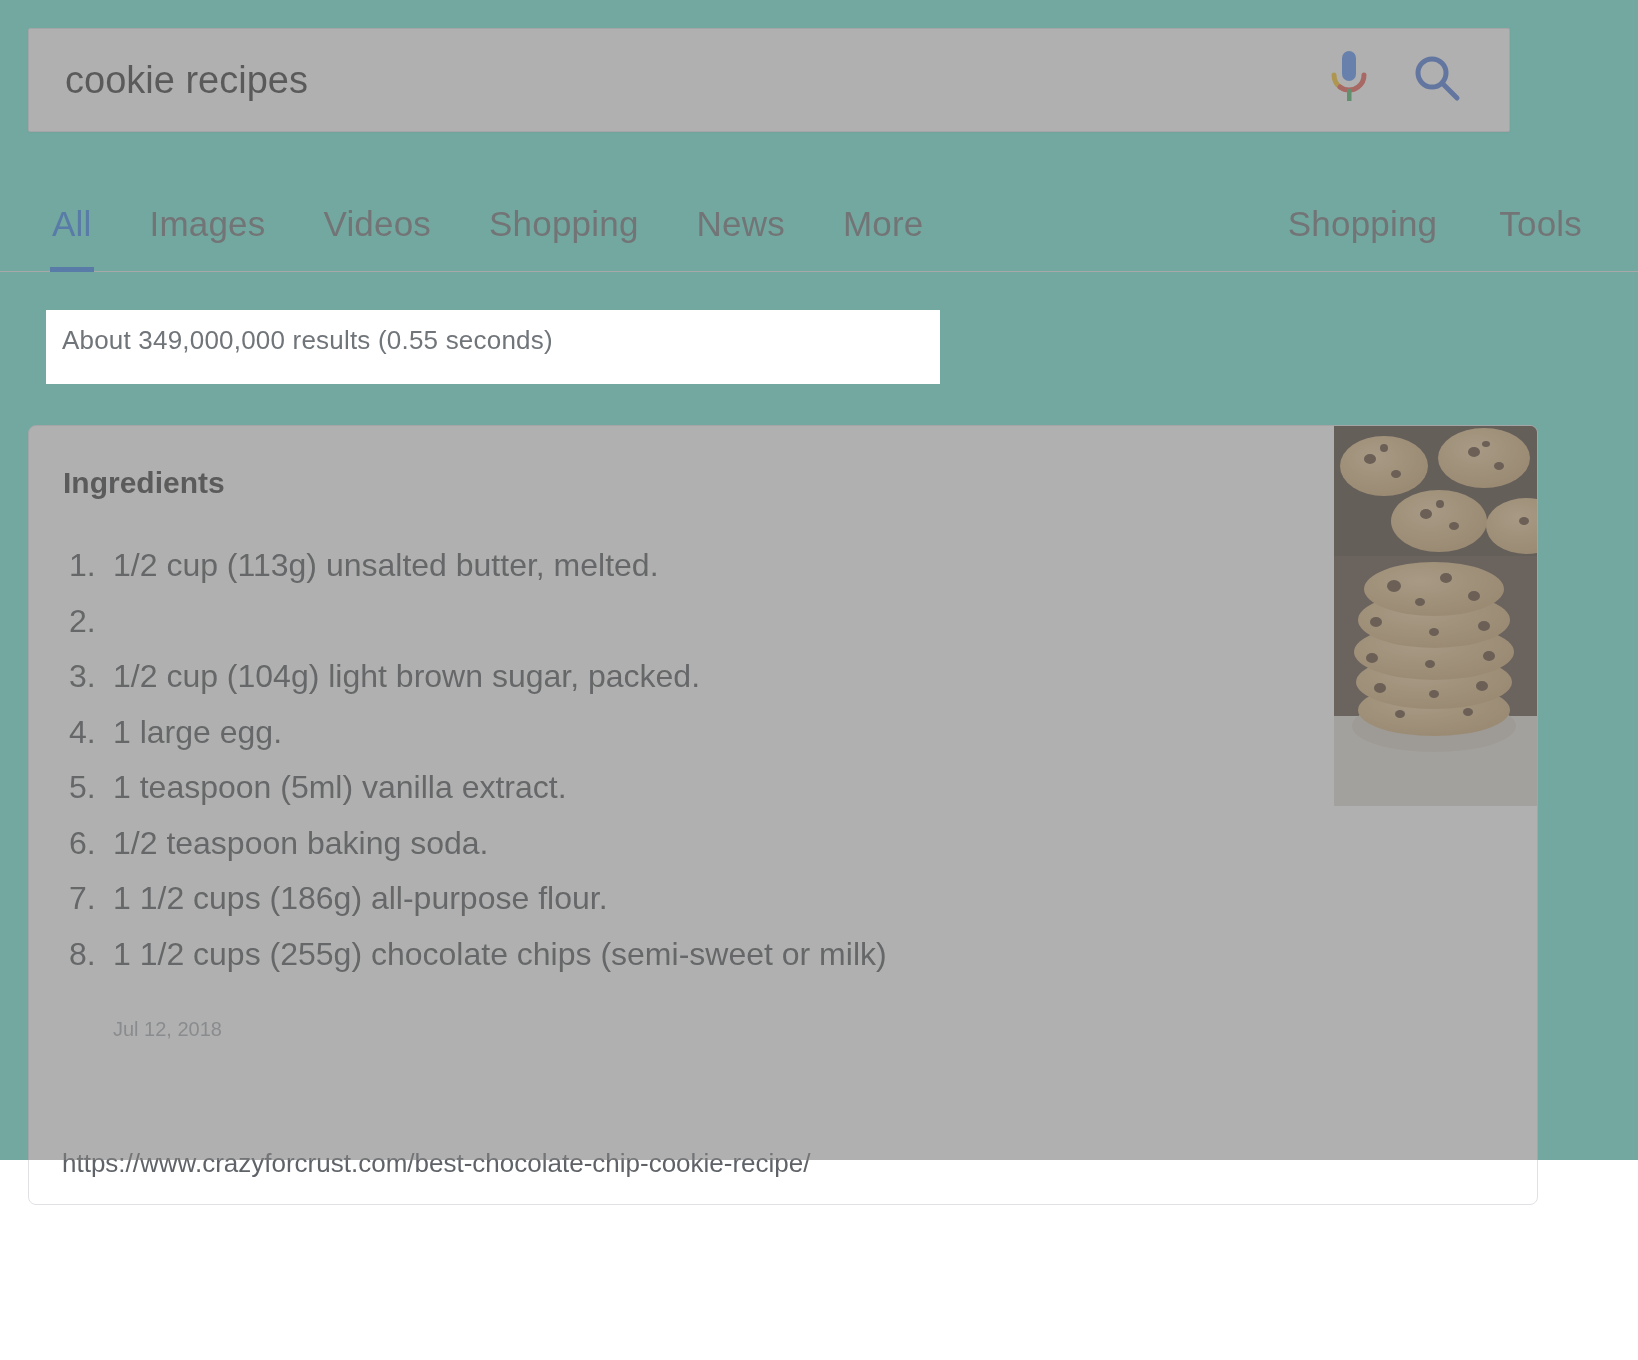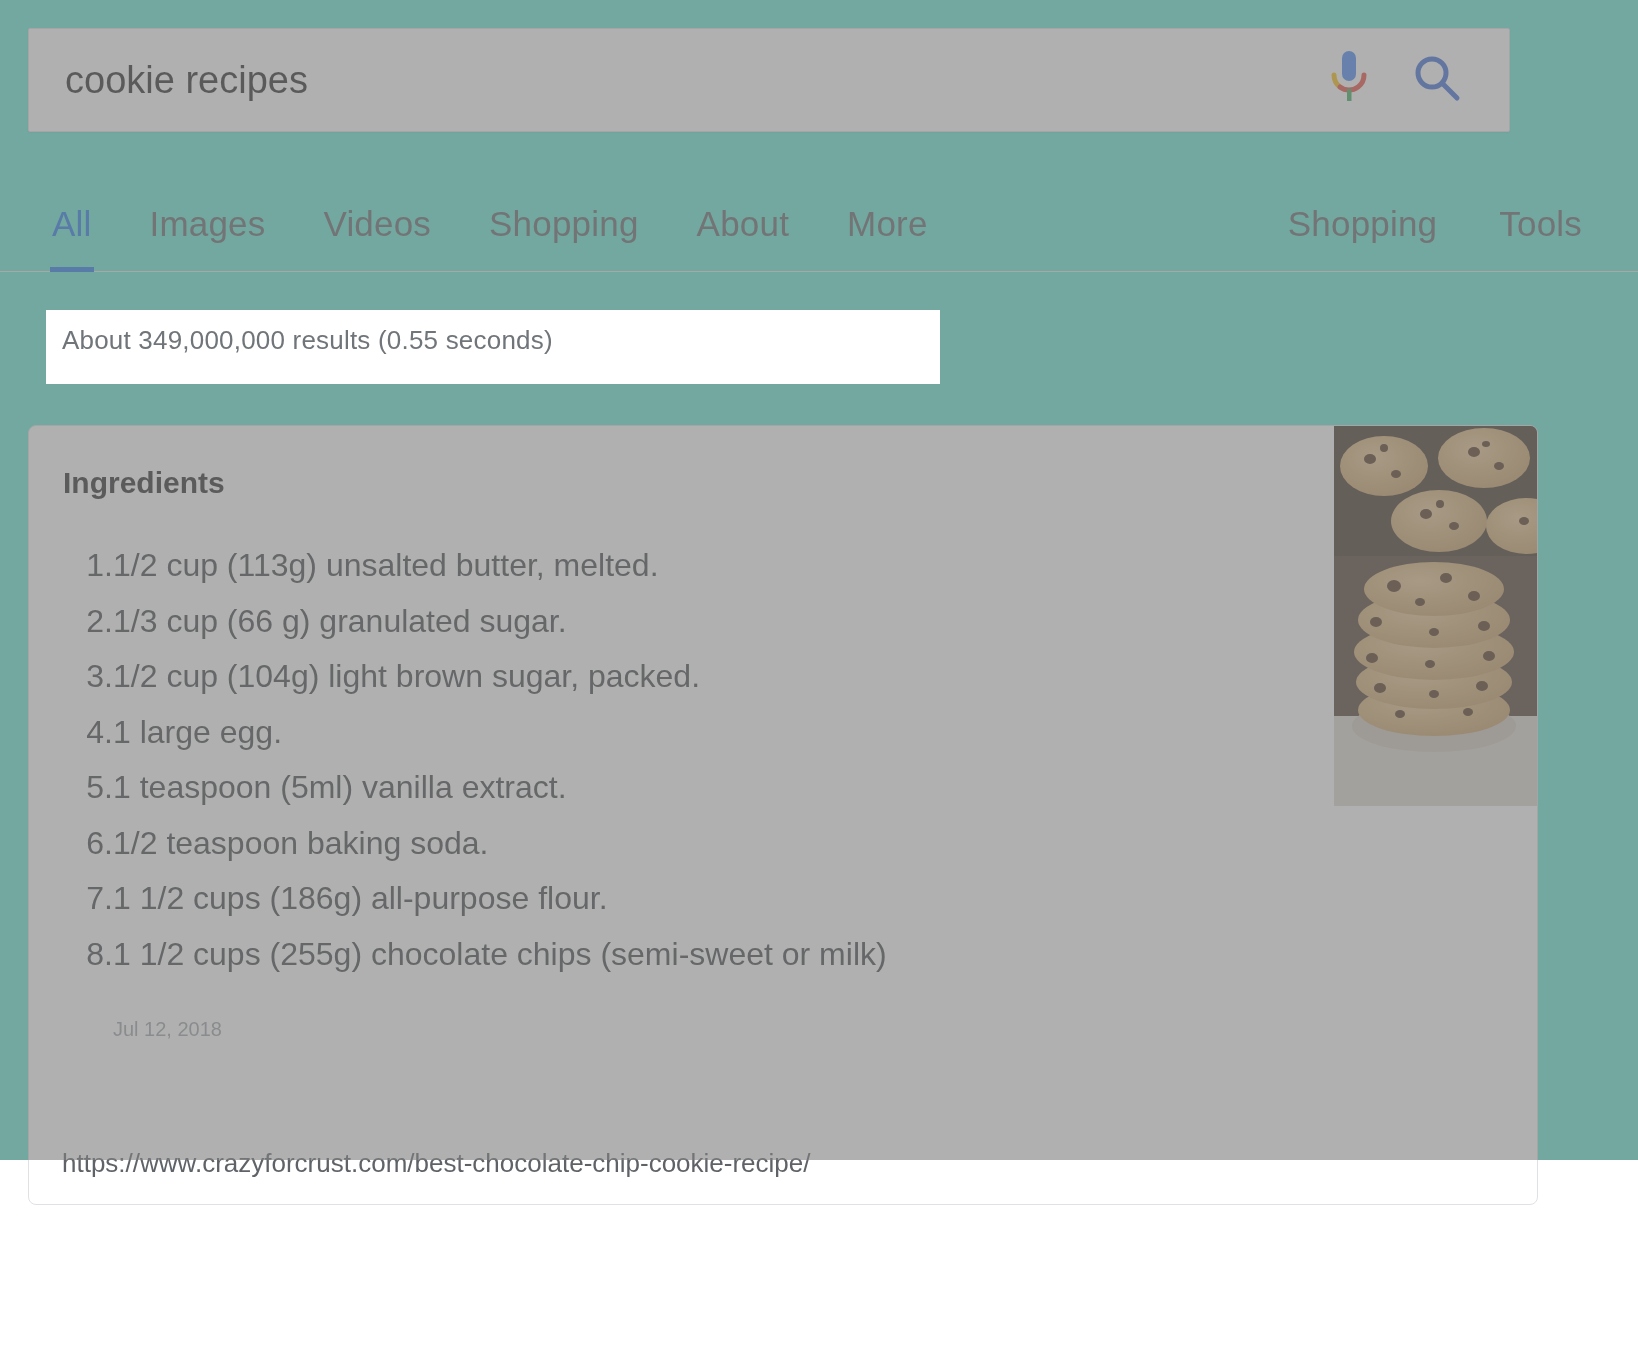--- a/index.html
+++ b/index.html
@@ -64,21 +64,20 @@
   }
 
   
   .answer-card {
     position: absolute; left: 28px; top: 425px;
     width: 1510px; height: 780px;
     background: #fff;
     border: 1px solid #dfe1e5;
     border-radius: 8px;
     overflow: hidden;
-    text-align: right;
   }
   .card-heading {
     position: absolute; left: 34px; top: 40px;
     font-size: 30px; font-weight: bold; color: #202124;
   }
   .ing-list {
     position: absolute; left: 40px; top: 112px;
     width: 1220px;
     list-style: none;
   }
@@ -154,42 +153,41 @@
         </span>
       </div>
     </div>
 
     <div class="navbar">
       <div class="tabs-left">
         <div class="tab active"><span>All</span></div>
         <div class="tab"><span>Images</span></div>
         <div class="tab"><span>Videos</span></div>
         <div class="tab"><span>Shopping</span></div>
-        <div class="tab"><span>About</span></div>
+        <div class="tab"><span>News</span></div>
         <div class="tab"><span>More</span></div>
       </div>
       <div class="tabs-right">
         <div class="tab"><span>Shopping</span></div>
         <div class="tab"><span>Tools</span></div>
       </div>
     </div>
 
     <div class="result-stats">About 349,000,000 results (0.55 seconds)</div>
 
     <div class="answer-card">
       <div class="card-heading">Ingredients</div>
 
       <ol class="ing-list">
         <li class="ing-item">
             <span class="ing-num">1.</span>
             <span>1/2 cup (113g) unsalted butter, melted.</span>
           </li>
         <li class="ing-item">
             <span class="ing-num">2.</span>
-            <span>1/3 cup (66 g) granulated sugar.</span>
           </li>
         <li class="ing-item">
             <span class="ing-num">3.</span>
             <span>1/2 cup (104g) light brown sugar, packed.</span>
           </li>
         <li class="ing-item">
             <span class="ing-num">4.</span>
             <span>1 large egg.</span>
           </li>
         <li class="ing-item">

